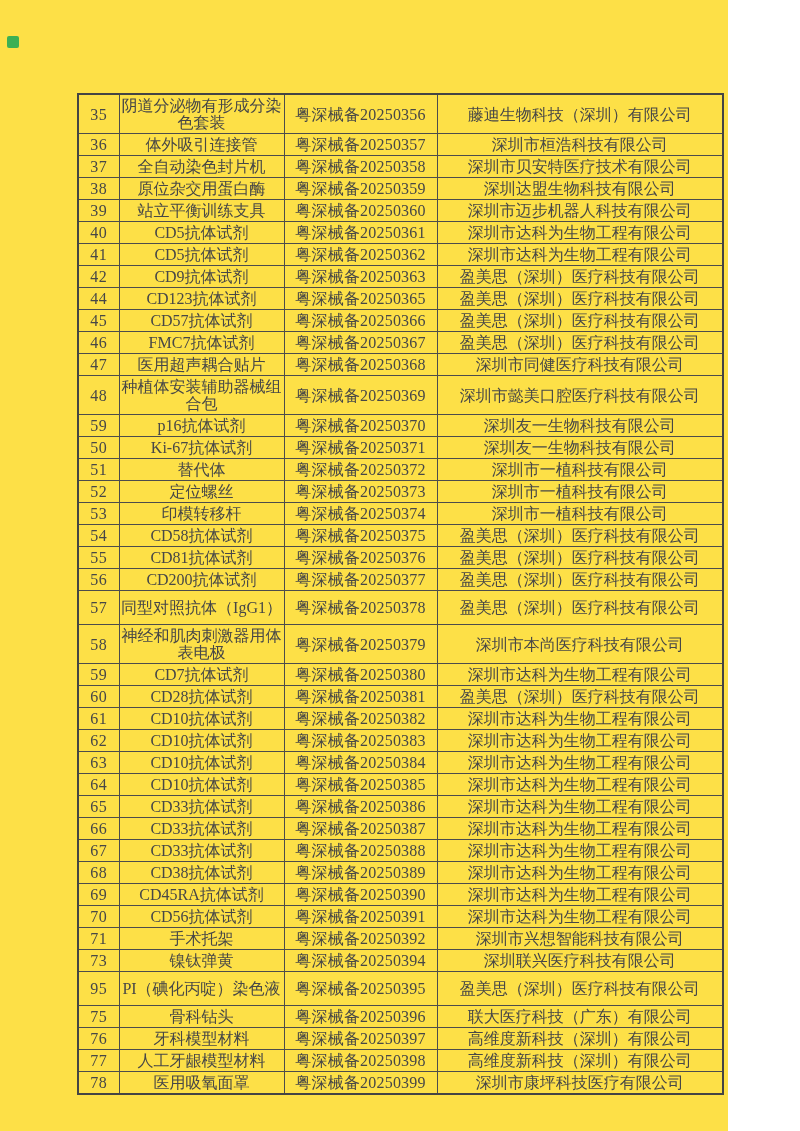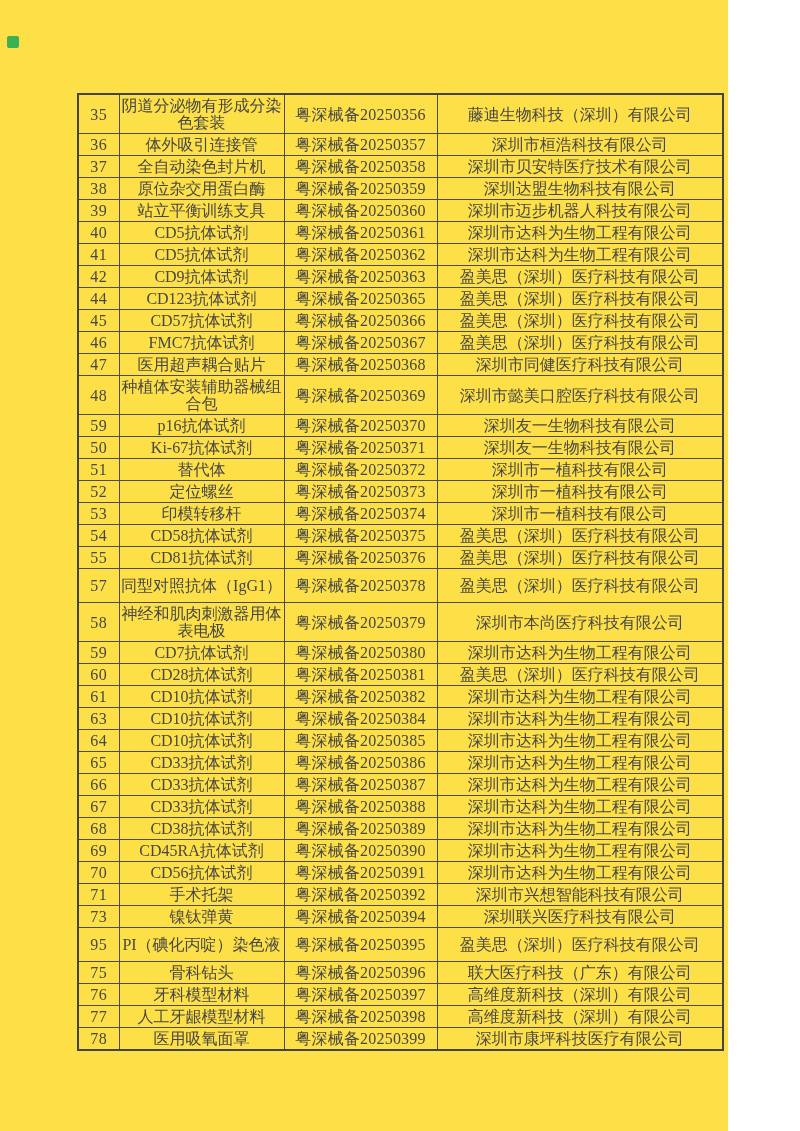--- a/index.html
+++ b/index.html
@@ -181,20 +181,26 @@
             <td class="c-name">CD58抗体试剂</td>
             <td class="c-reg">粤深械备20250375</td>
             <td class="c-comp">盈美思（深圳）医疗科技有限公司</td>
           </tr>
           <tr>
             <td class="c-no">55</td>
             <td class="c-name">CD81抗体试剂</td>
             <td class="c-reg">粤深械备20250376</td>
             <td class="c-comp">盈美思（深圳）医疗科技有限公司</td>
           </tr>
+          <tr>
+            <td class="c-no">56</td>
+            <td class="c-name">CD200抗体试剂</td>
+            <td class="c-reg">粤深械备20250377</td>
+            <td class="c-comp">盈美思（深圳）医疗科技有限公司</td>
+          </tr>
           <tr class="tall">
             <td class="c-no">57</td>
             <td class="c-name">同型对照抗体（IgG1）</td>
             <td class="c-reg">粤深械备20250378</td>
             <td class="c-comp">盈美思（深圳）医疗科技有限公司</td>
           </tr>
           <tr>
             <td class="c-no">58</td>
             <td class="c-name">神经和肌肉刺激器用体表电极</td>
             <td class="c-reg">粤深械备20250379</td>
@@ -209,20 +215,26 @@
           <tr>
             <td class="c-no">60</td>
             <td class="c-name">CD28抗体试剂</td>
             <td class="c-reg">粤深械备20250381</td>
             <td class="c-comp">盈美思（深圳）医疗科技有限公司</td>
           </tr>
           <tr>
             <td class="c-no">61</td>
             <td class="c-name">CD10抗体试剂</td>
             <td class="c-reg">粤深械备20250382</td>
+            <td class="c-comp">深圳市达科为生物工程有限公司</td>
+          </tr>
+          <tr>
+            <td class="c-no">62</td>
+            <td class="c-name">CD10抗体试剂</td>
+            <td class="c-reg">粤深械备20250383</td>
             <td class="c-comp">深圳市达科为生物工程有限公司</td>
           </tr>
           <tr>
             <td class="c-no">63</td>
             <td class="c-name">CD10抗体试剂</td>
             <td class="c-reg">粤深械备20250384</td>
             <td class="c-comp">深圳市达科为生物工程有限公司</td>
           </tr>
           <tr>
             <td class="c-no">64</td>

